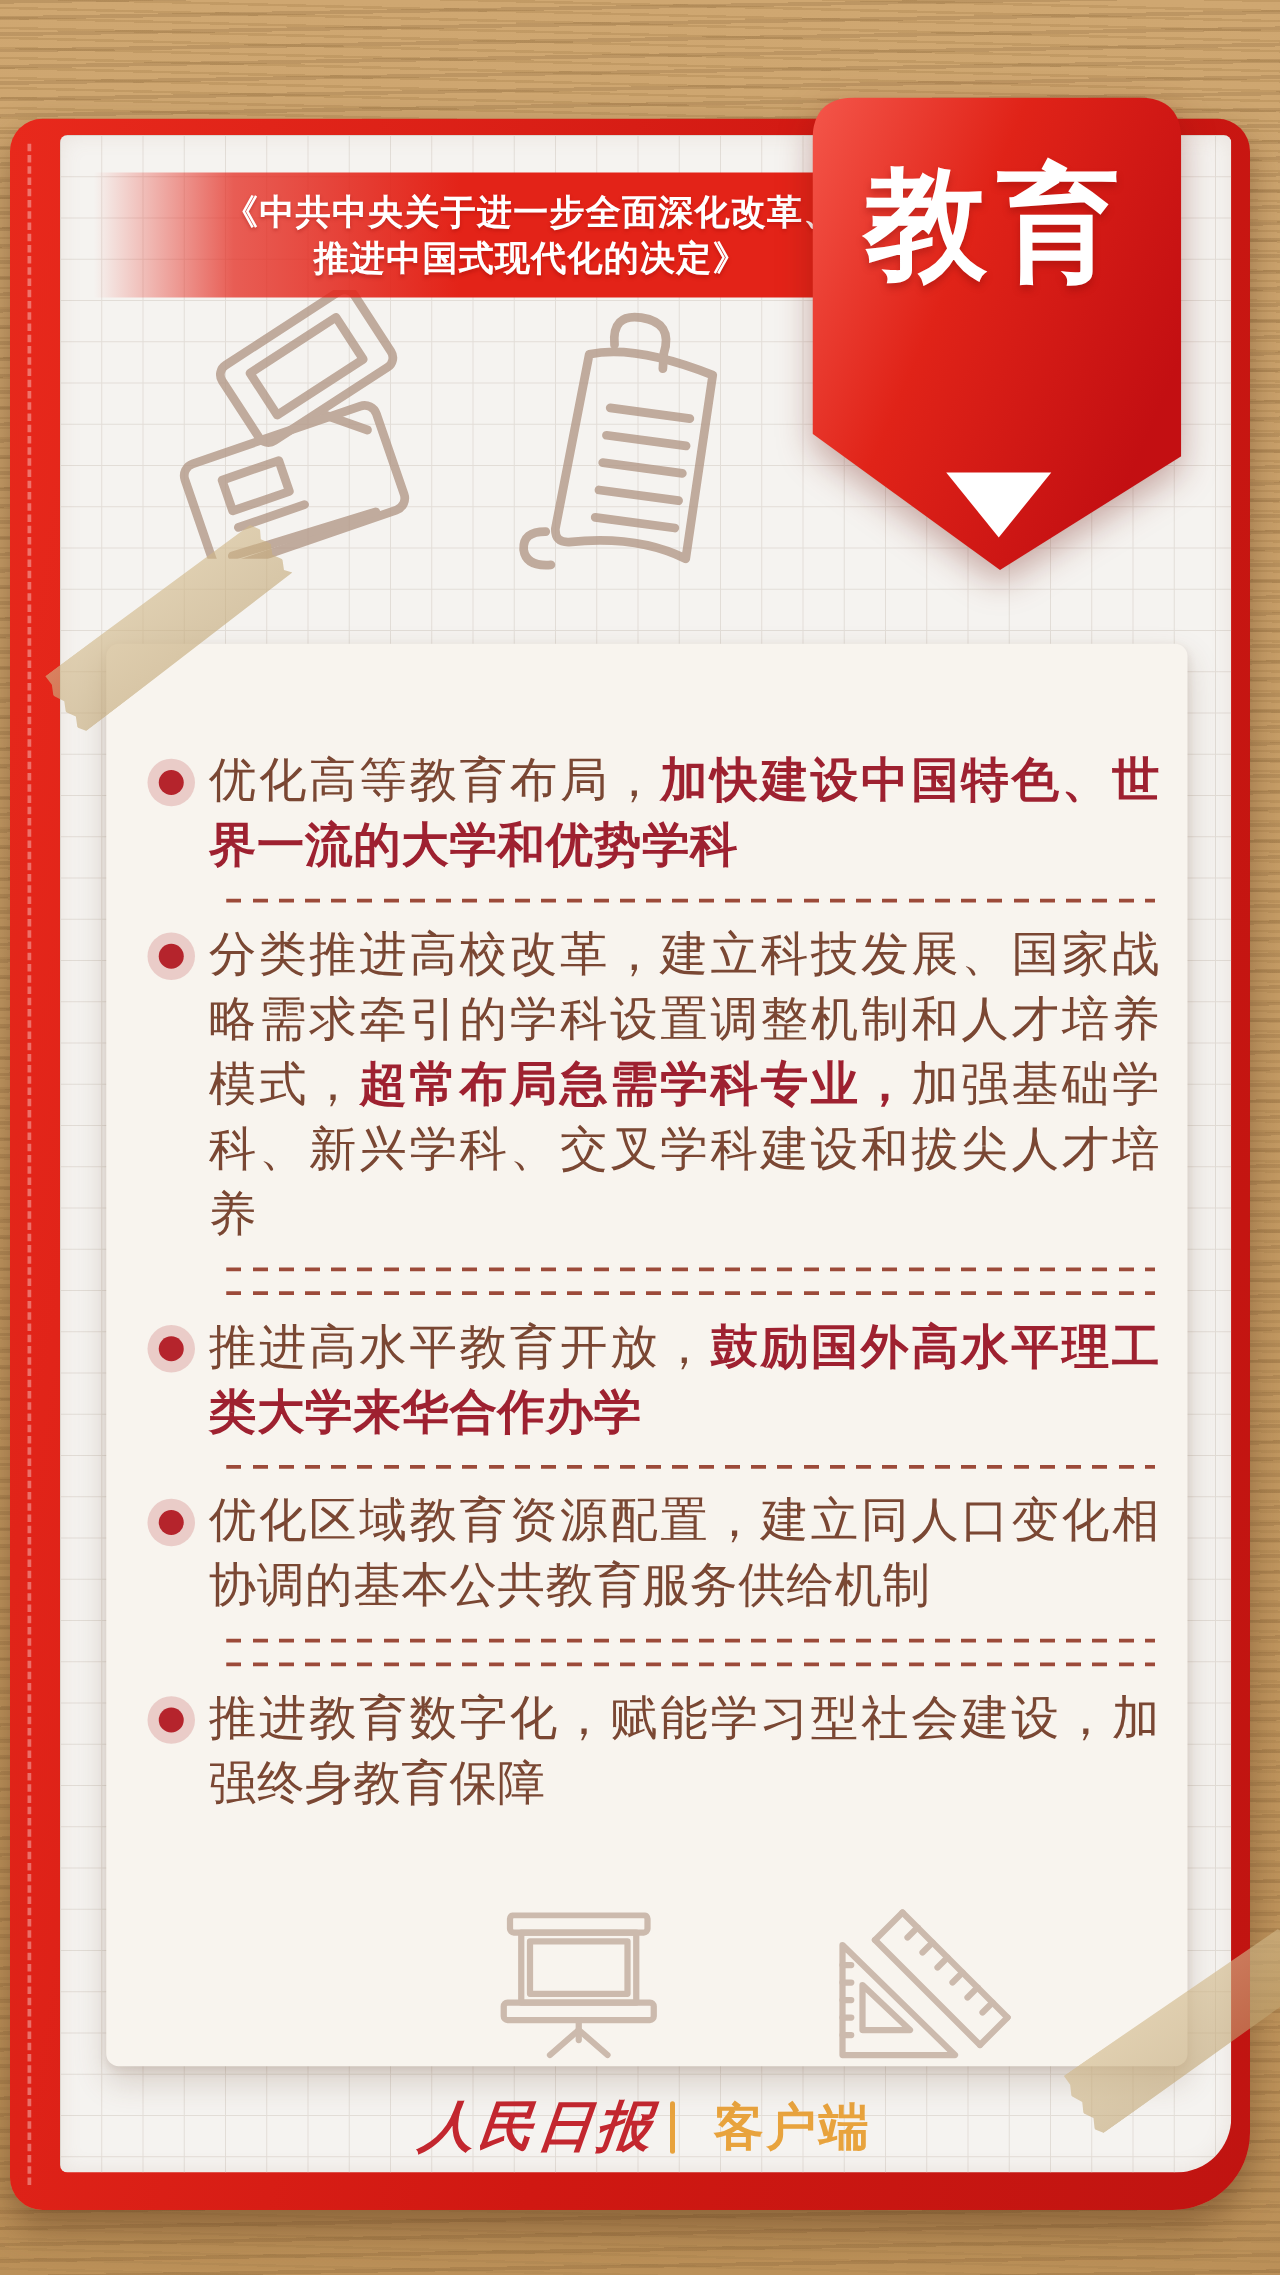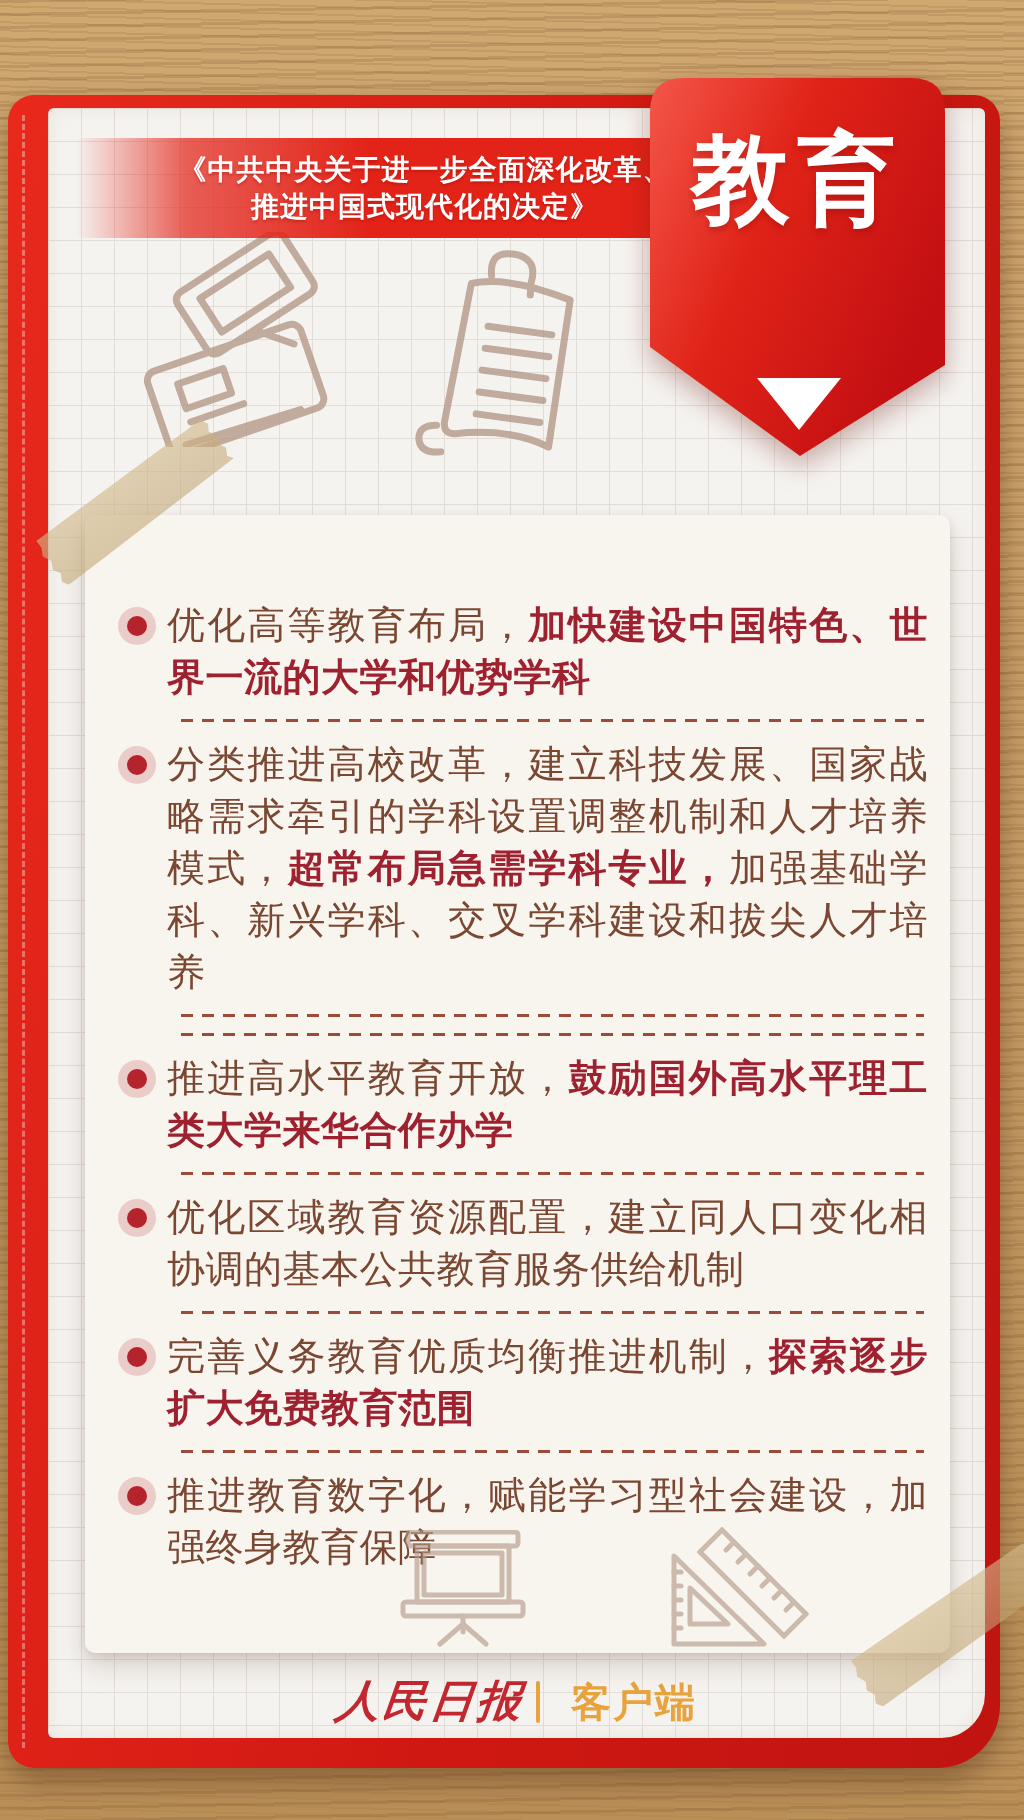--- a/index.html
+++ b/index.html
@@ -172,24 +172,20 @@
       <div class="bullet" data-name="policy-item">
         <span class="dot" data-name="bullet-dot-icon"></span>
         <p class="btxt" data-name="policy-text"><span>推进高水平教育开放，</span><span class="hl">鼓励国外高水平理工类大学来华合作办学</span></p>
       </div>
       <div class="sep" data-name="dashed-divider"></div>
       <div class="bullet" data-name="policy-item">
         <span class="dot" data-name="bullet-dot-icon"></span>
         <p class="btxt" data-name="policy-text"><span>优化区域教育资源配置，建立同人口变化相协调的基本公共教育服务供给机制</span></p>
       </div>
       <div class="sep" data-name="dashed-divider"></div>
-      <div class="bullet" data-name="policy-item">
-        <span class="dot" data-name="bullet-dot-icon"></span>
-        <p class="btxt" data-name="policy-text"><span>完善义务教育优质均衡推进机制，</span><span class="hl">探索逐步扩大免费教育范围</span></p>
-      </div>
       <div class="sep" data-name="dashed-divider"></div>
       <div class="bullet" data-name="policy-item">
         <span class="dot" data-name="bullet-dot-icon"></span>
         <p class="btxt" data-name="policy-text"><span>推进教育数字化，赋能学习型社会建设，加强终身教育保障</span></p>
       </div>
     </div>
 </div>
 
 <div class="deco icon-board" data-name="presentation-board-icon">
   <svg width="128" height="118" viewBox="0 0 128 118">

